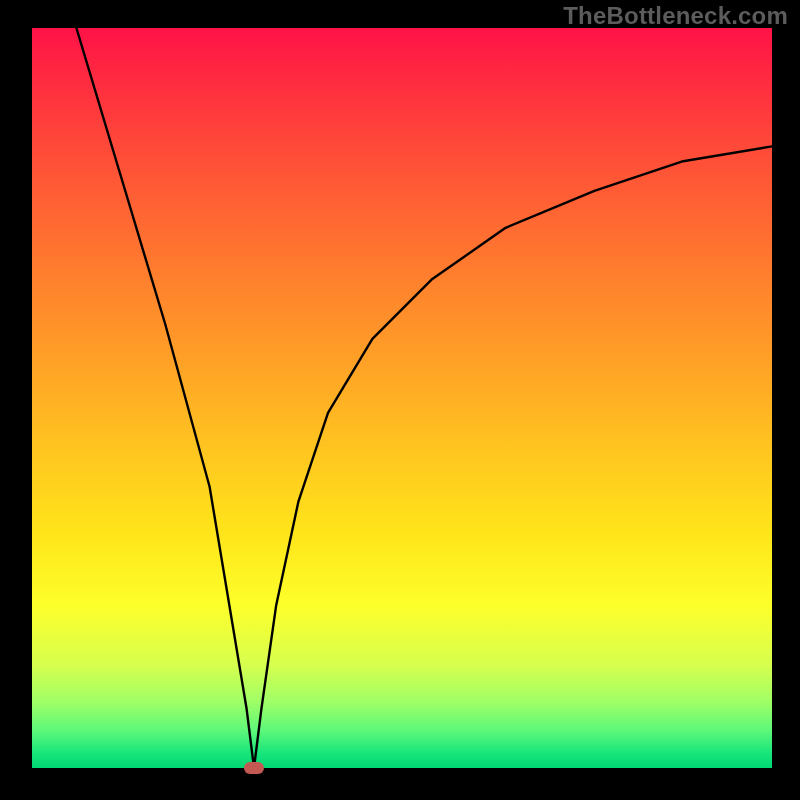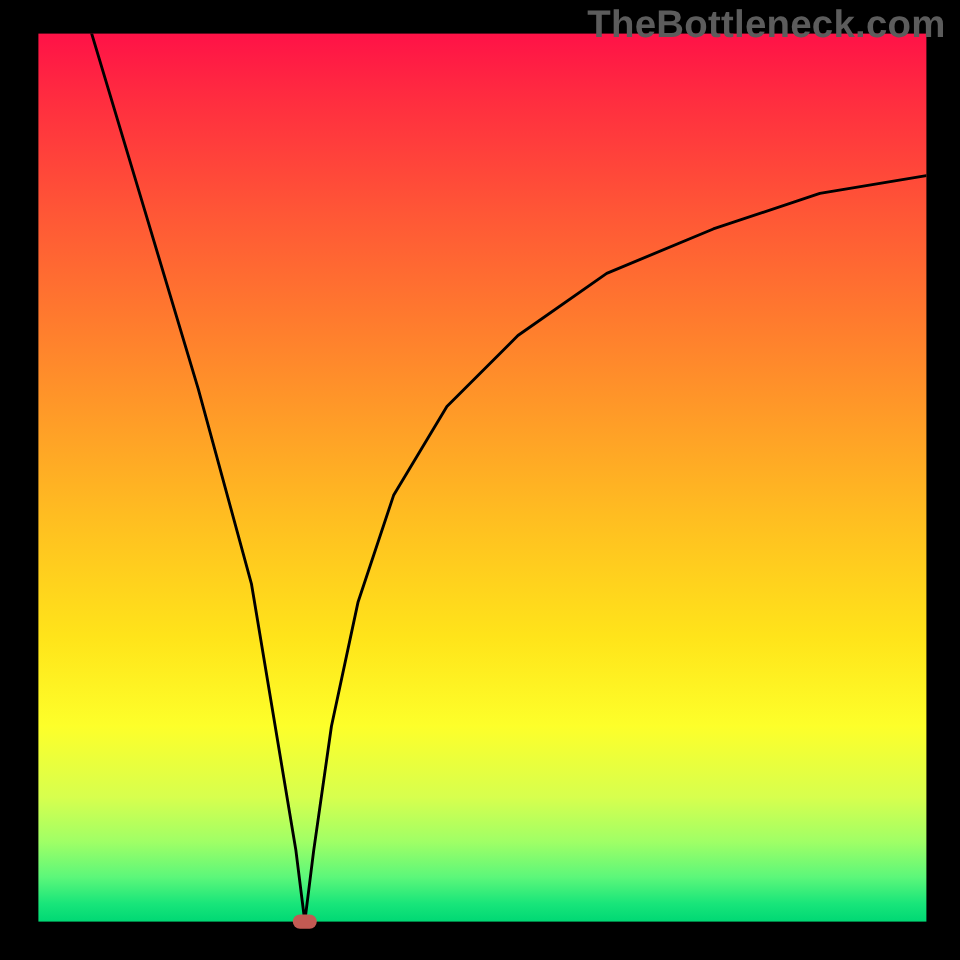--- a/index.html
+++ b/index.html
@@ -15,21 +15,21 @@
     position: relative;
     width: 800px;
     height: 800px;
     background: #000;
   }
   .watermark {
     position: absolute;
     top: 2px;
     right: 12px;
     color: #5c5c5c;
-    font-size: 32px;
+    font-size: 24px;
     font-weight: 600;
     letter-spacing: 0.2px;
     z-index: 10;
   }
   .plot {
     position: absolute;
     left: 32px;
     top: 28px;
     width: 740px;
     height: 740px;

